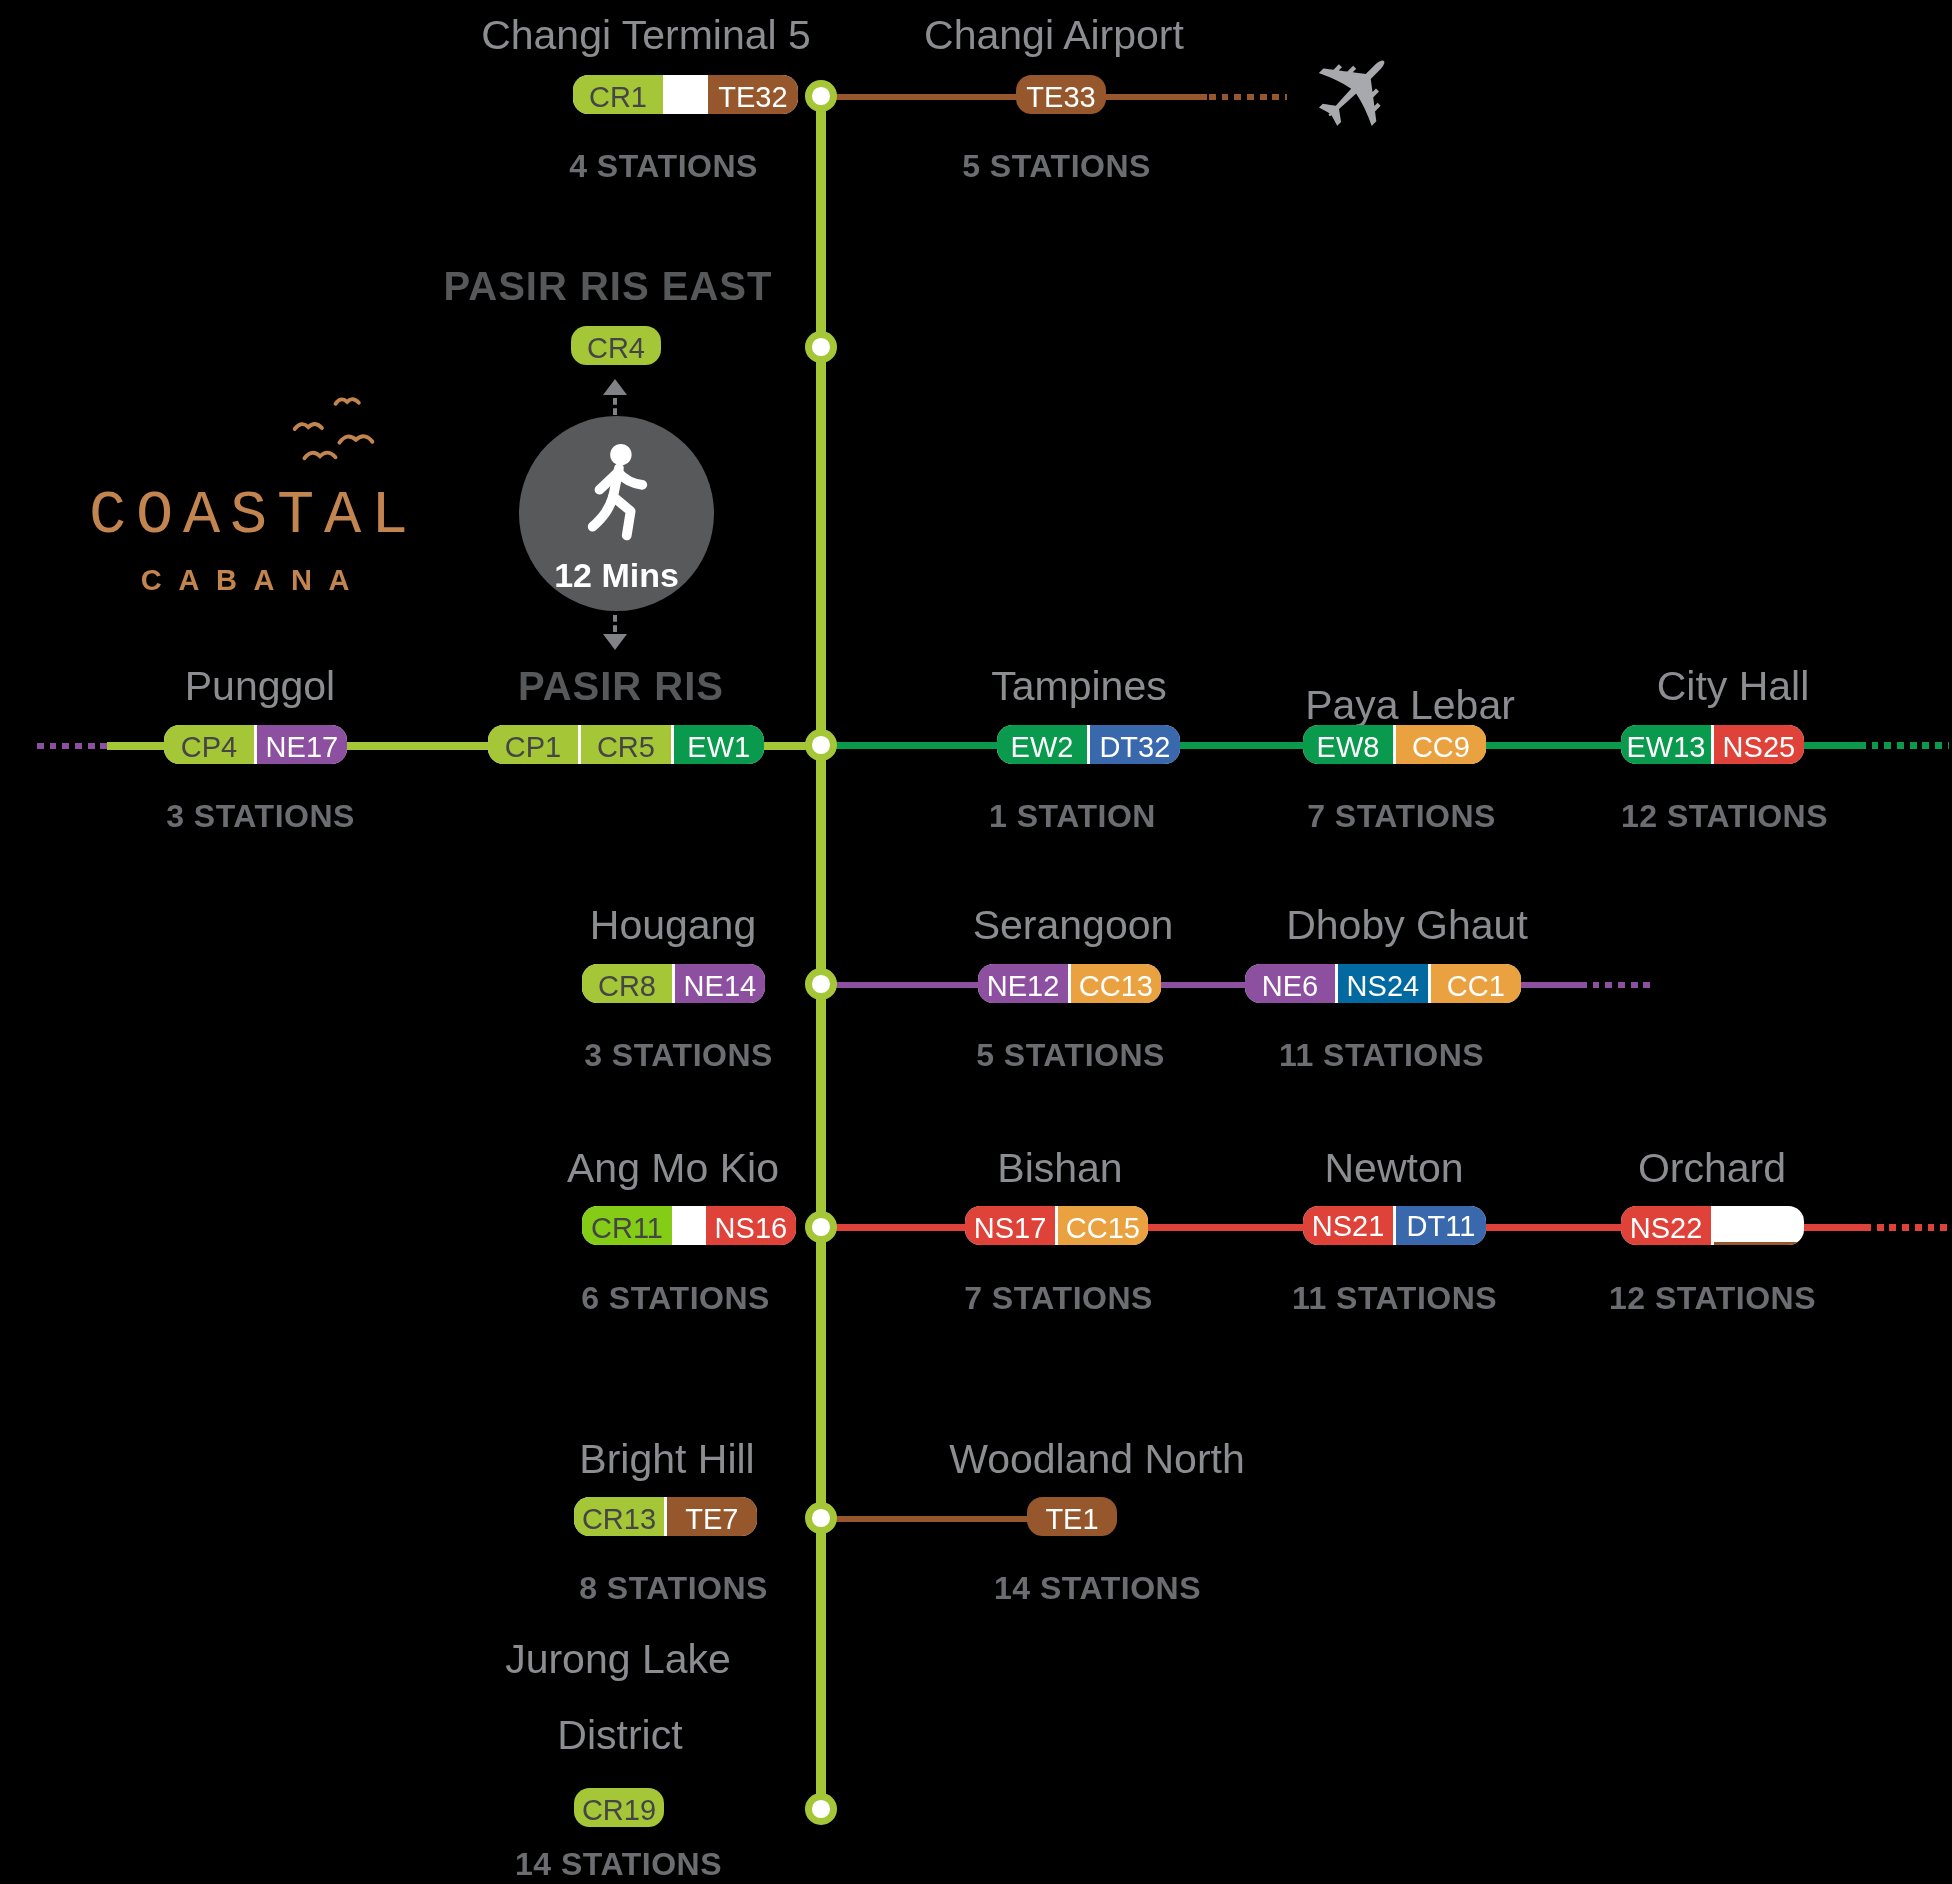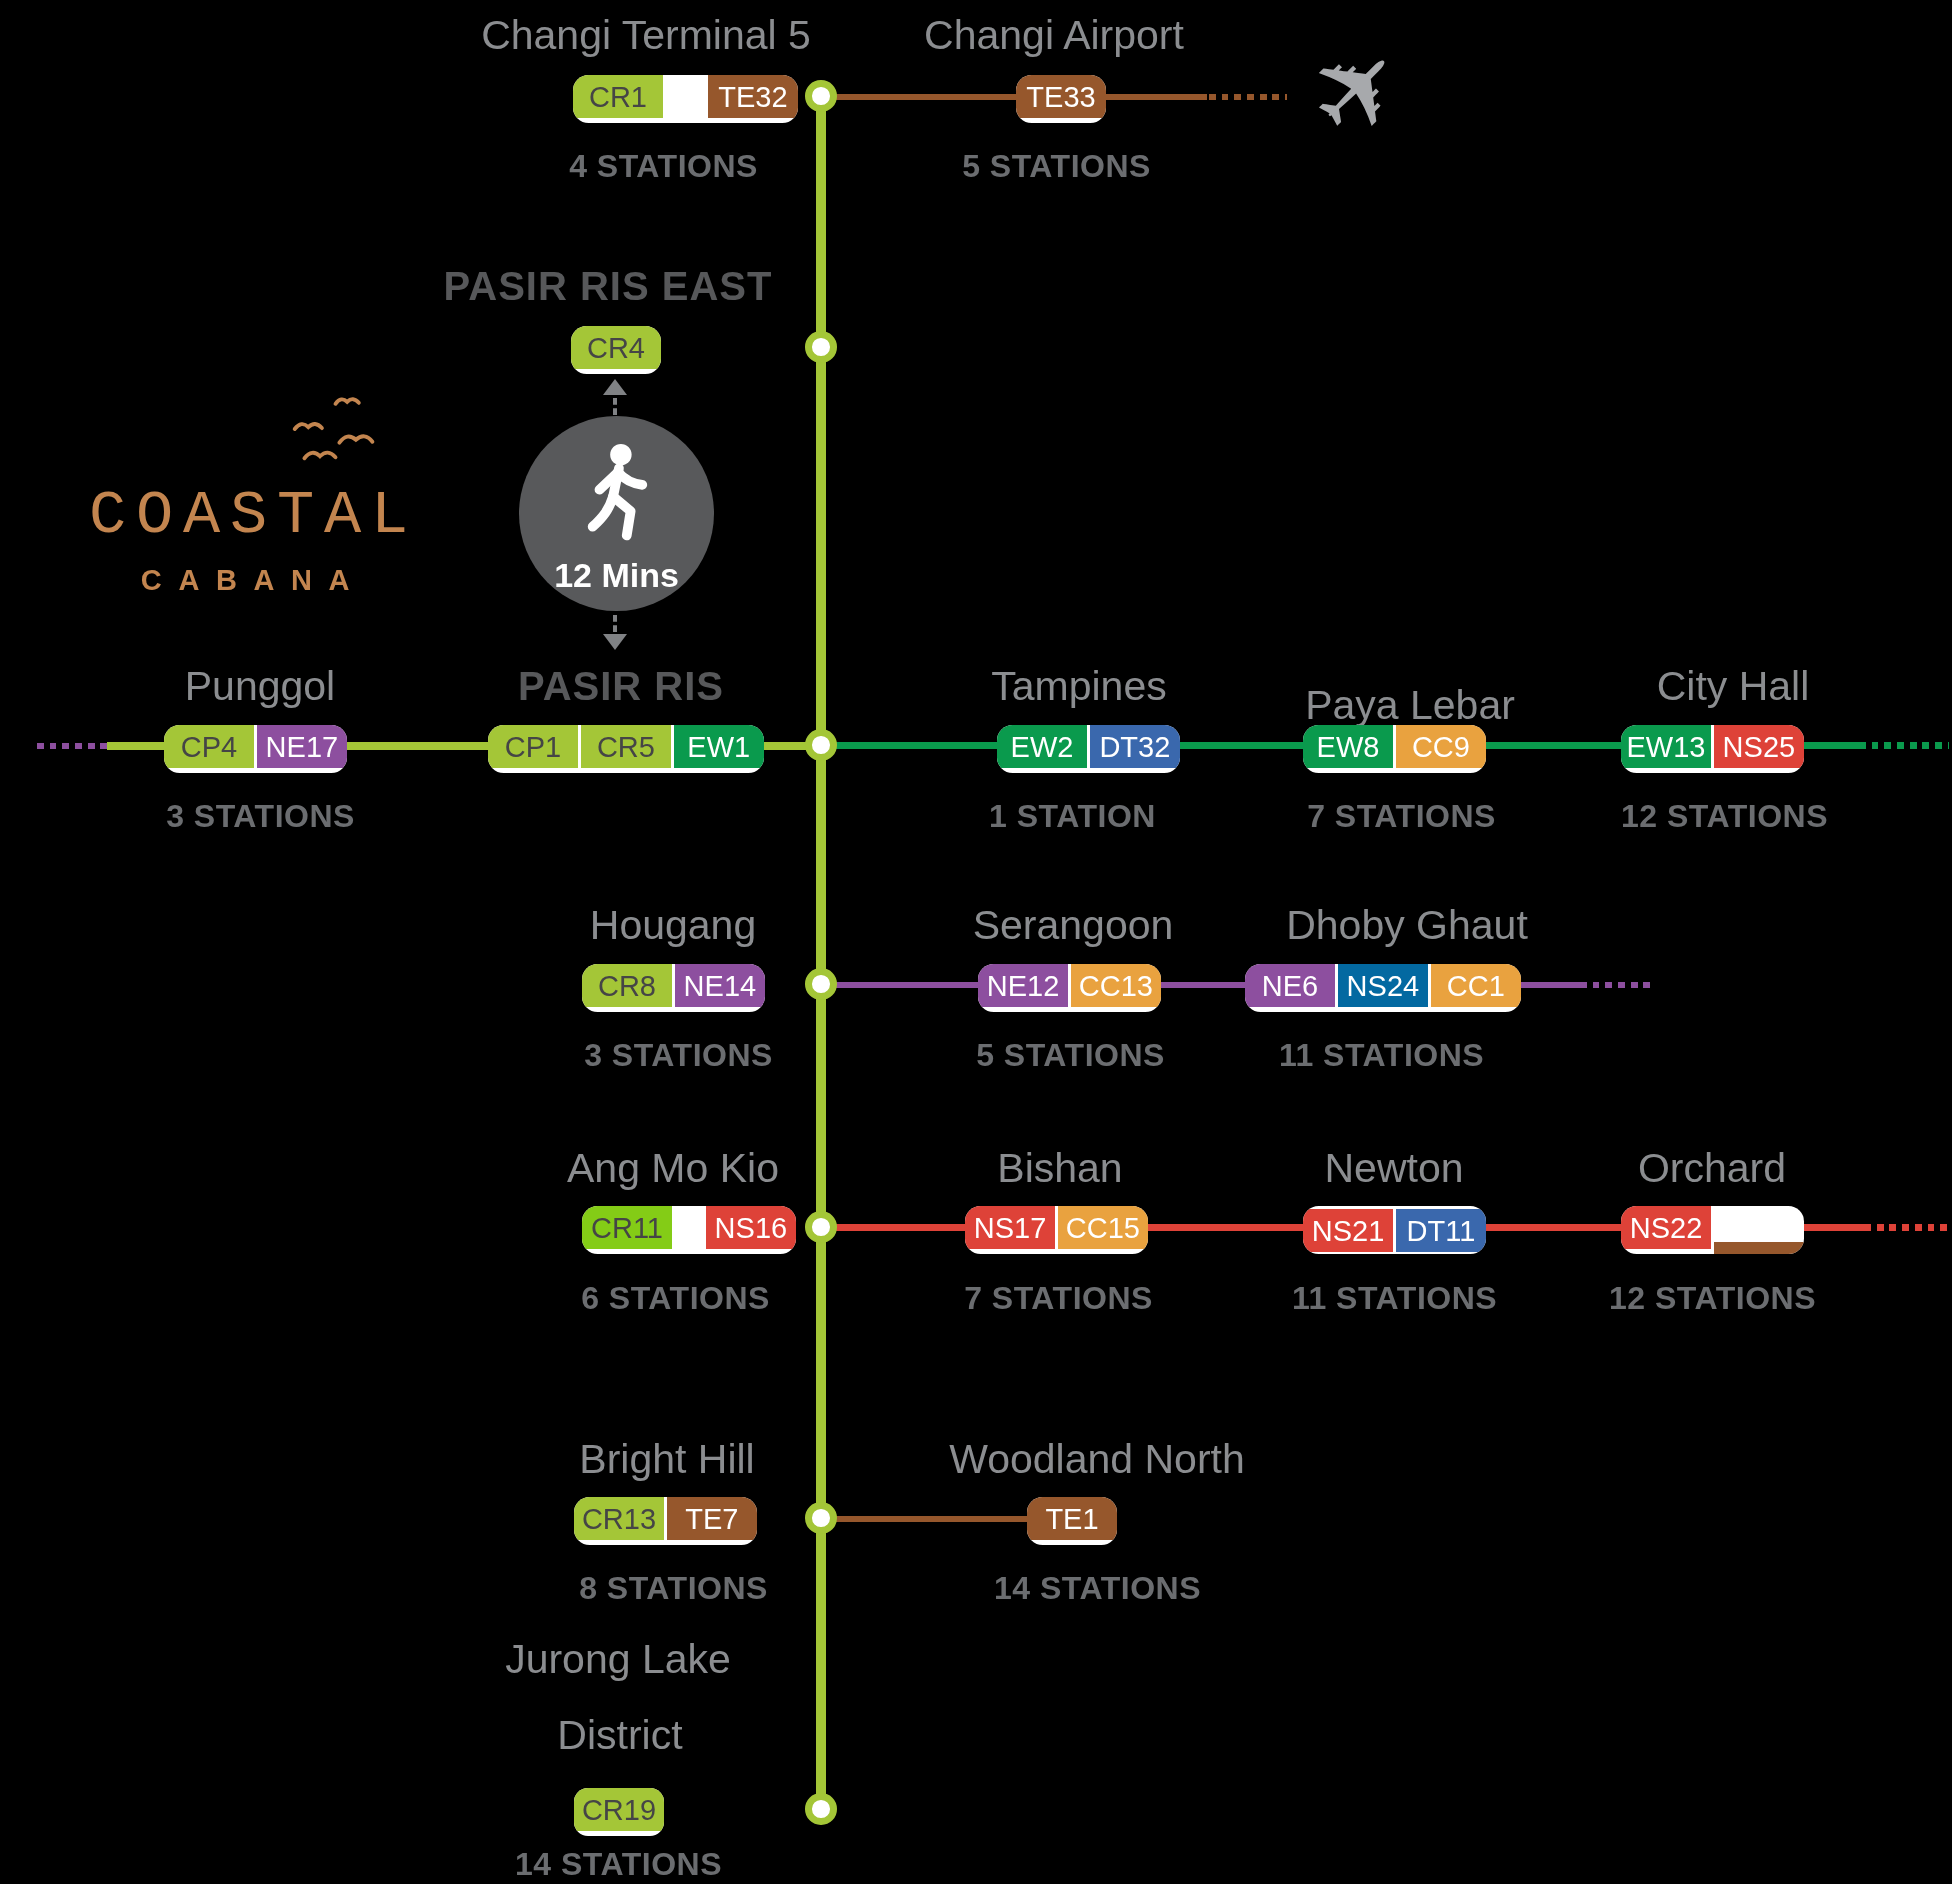--- a/index.html
+++ b/index.html
@@ -3,21 +3,21 @@
 <meta charset="utf-8">
 <style>
   html,body{margin:0;padding:0;background:#000;}
   .stage{position:relative;width:1952px;height:1884px;background:#000;overflow:hidden;
          font-family:"Liberation Sans", sans-serif;}
   
   .slabel{position:absolute;width:390px;text-align:center;font-size:41px;color:#8b8d90;white-space:nowrap;}
   .slabel.dark{font-weight:700;color:#57585a;font-size:40px;letter-spacing:1px;}
   .scount{position:absolute;width:293px;text-align:center;font-size:32px;font-weight:700;color:#6b6d70;letter-spacing:0.5px;white-space:nowrap;}
   
-  .badge{position:absolute;display:flex;gap:2.9px;background:#fff;border-radius:15.6px;overflow:hidden;height:48px;z-index:6;}
+  .badge{position:absolute;display:flex;gap:2.9px;background:#fff;border-radius:15.6px;overflow:hidden;height:39px;z-index:6;}
   .badge span{display:block;width:90px;height:43px;line-height:44px;text-align:center;font-size:29px;color:#fff;}
   
   .hline{position:absolute;z-index:2;}
   .vline{position:absolute;z-index:1;}
   .dot-purple{background:repeating-linear-gradient(90deg,#8d4f9f 0 6.8px,transparent 6.8px 12.7px);}
   .dot-green {background:repeating-linear-gradient(90deg,#0a9a4d 0 6.8px,transparent 6.8px 12.7px);}
   .dot-red   {background:repeating-linear-gradient(90deg,#de4238 0 6.8px,transparent 6.8px 12.7px);}
   .dot-brown {background:repeating-linear-gradient(90deg,#96572c 0 6.8px,transparent 6.8px 12.7px);}
   
   .node{position:absolute;width:17.6px;height:17.6px;background:#fff;border:7.8px solid #a4c637;border-radius:50%;z-index:8;}
@@ -218,19 +218,19 @@
   <div class="scount" style="left:527px;top:1570px;">8 STATIONS</div>
 
   <div class="slabel" style="left:902px;top:1436px;">Woodland North</div>
   <div class="badge" style="left:1027px;top:1497px;">
     <span style="background: rgb(150, 87, 44); color: rgb(255, 255, 255);">TE1</span>
   </div>
   <div class="scount" style="left:951px;top:1570px;">14 STATIONS</div>
 
   <div class="slabel" style="left:423px;top:1636px;">Jurong Lake</div>
   <div class="slabel" style="left:425px;top:1712px;">District</div>
-  <div class="badge" style="left:574px;top:1788px;border-radius:14px;">
+  <div class="badge" style="left:574px;top:1788px;">
     <span style="background: rgb(164, 198, 55); color: rgb(69, 69, 70);">CR19</span>
   </div>
   <div class="scount" style="left:472px;top:1846px;">14 STATIONS</div>
 
 </div>
 
 
 </body></html>

